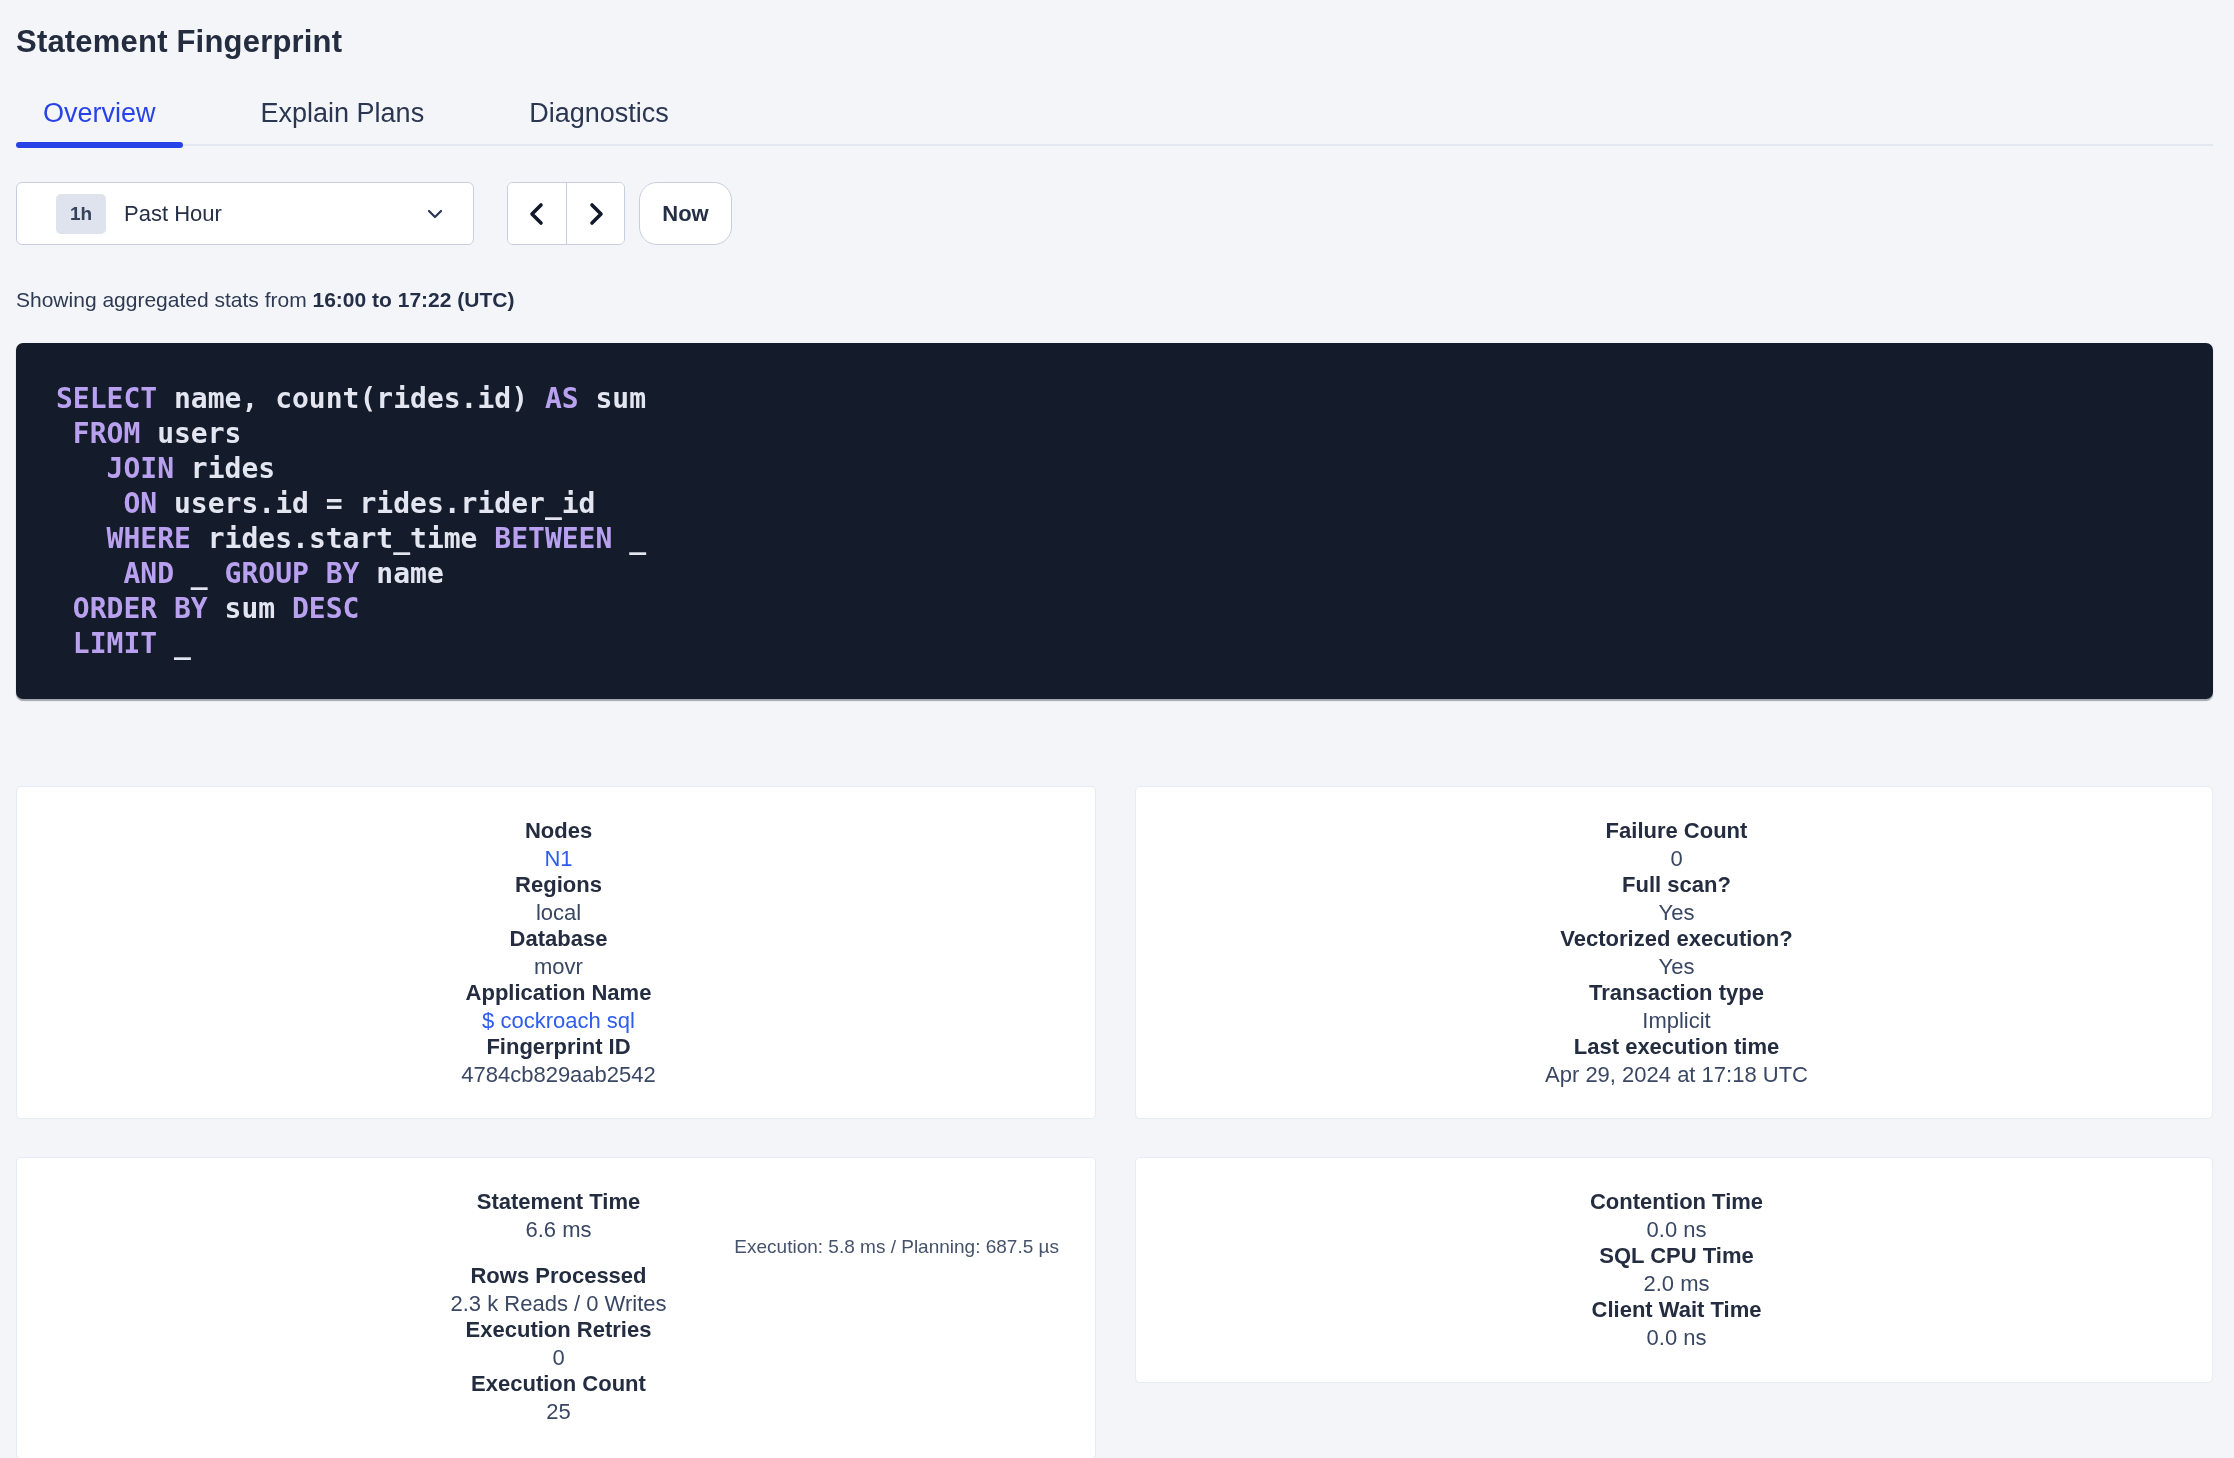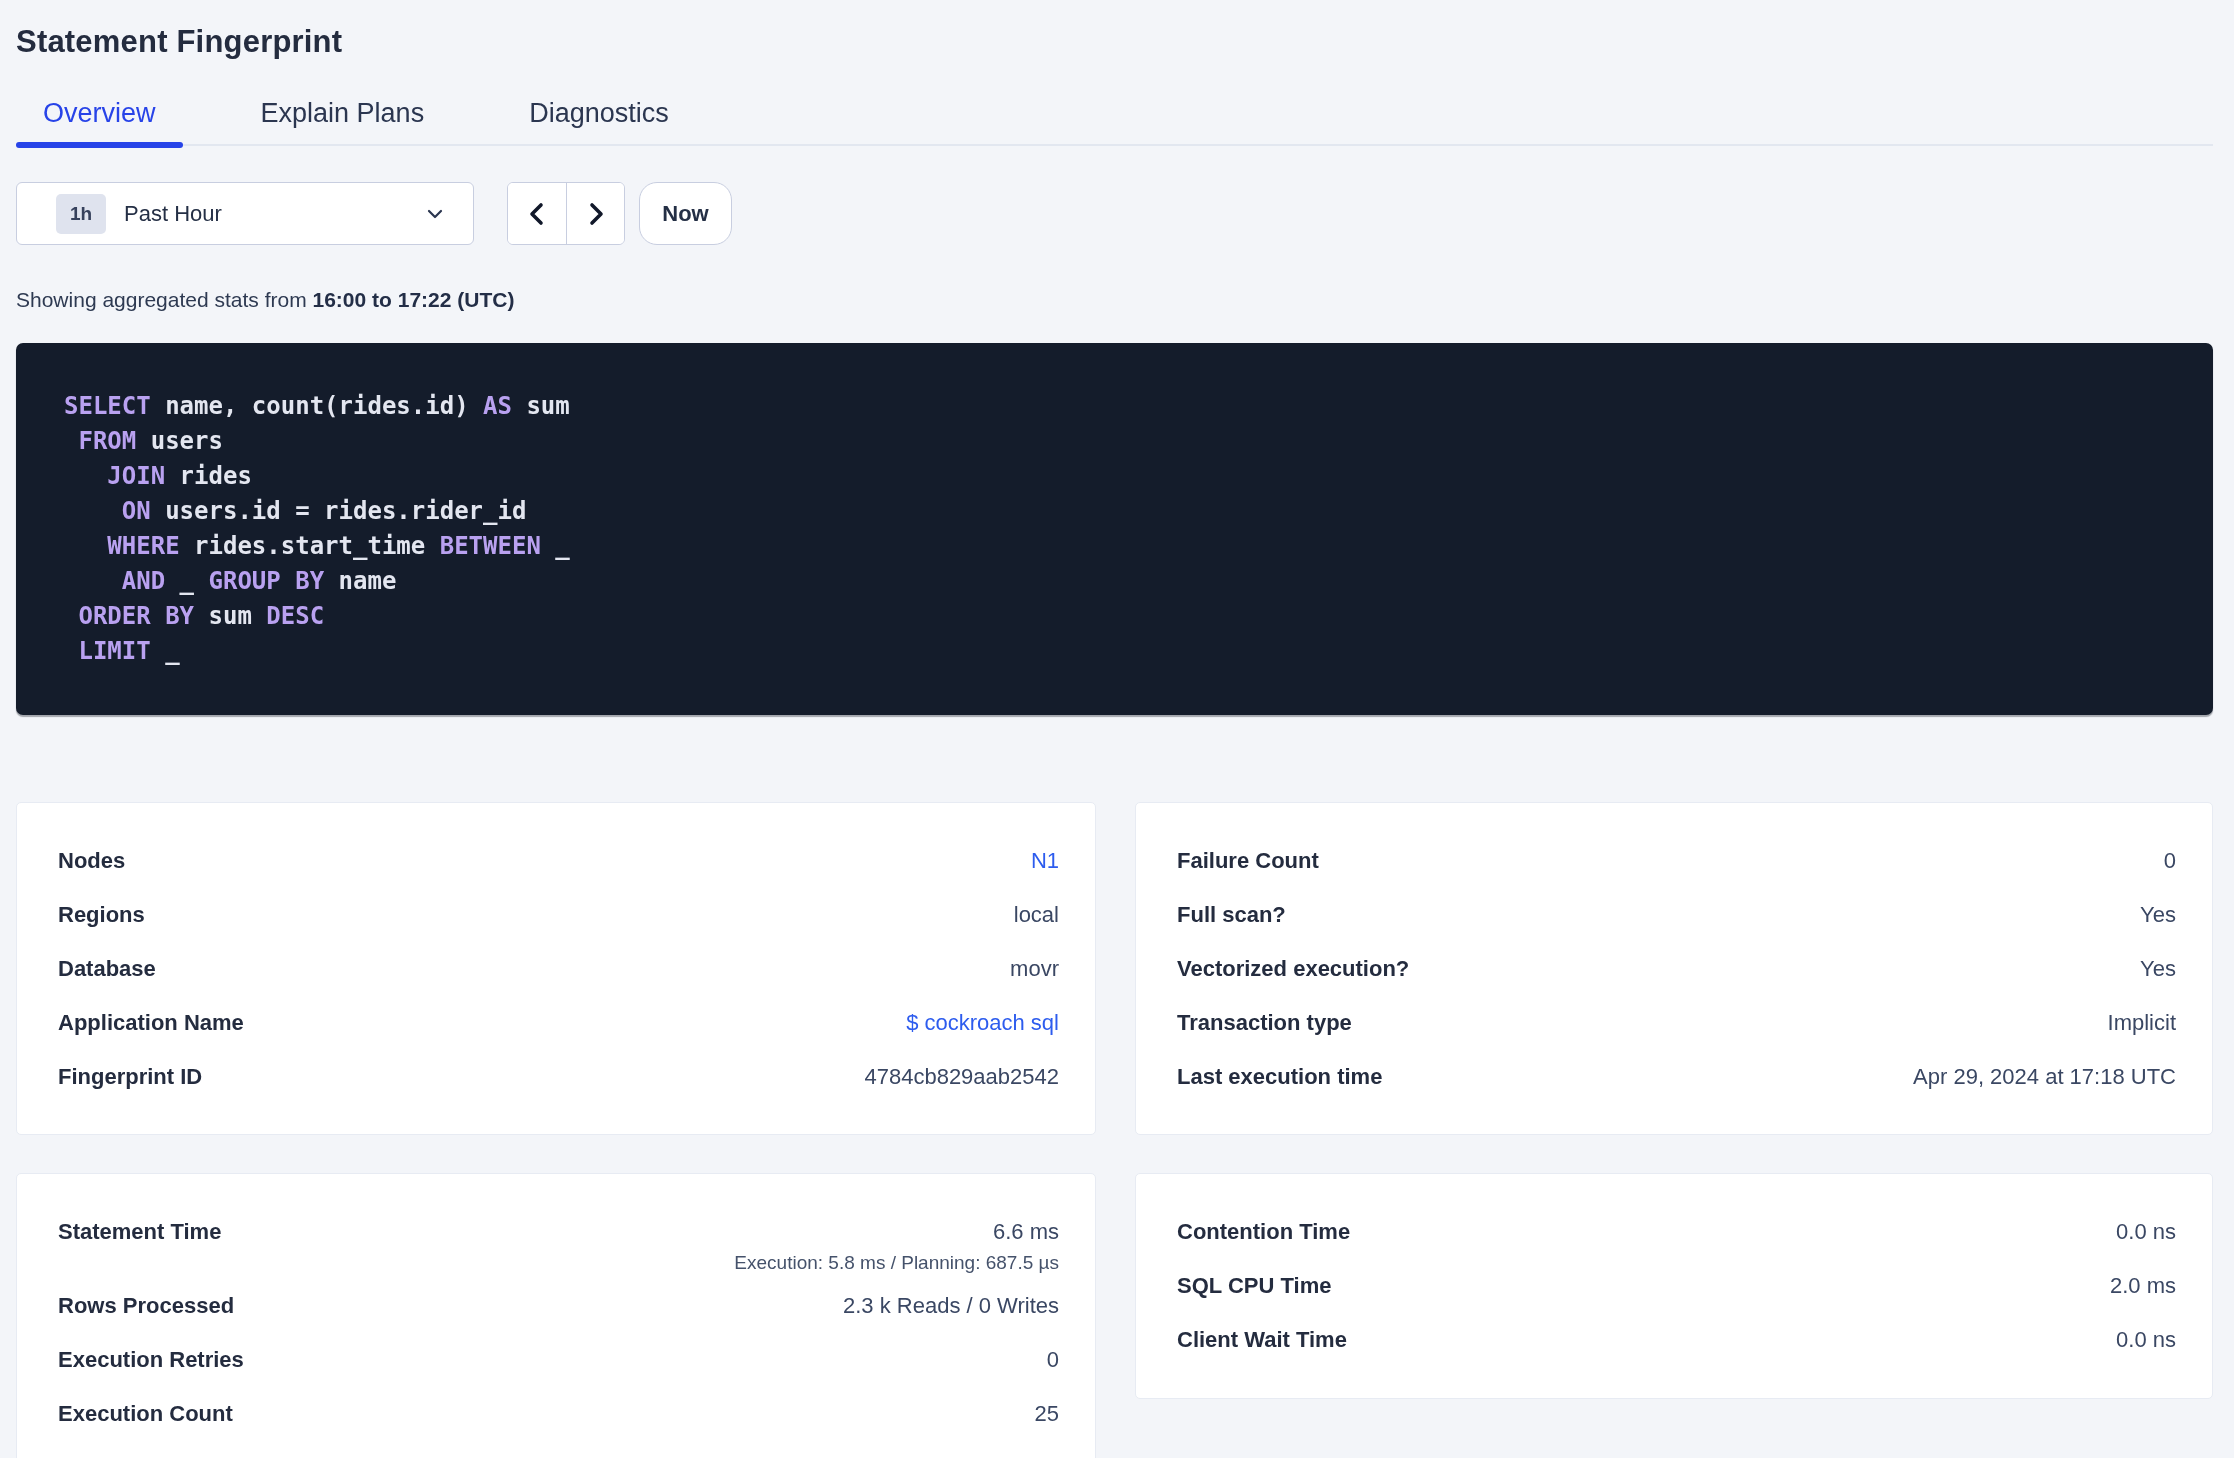--- a/index.html
+++ b/index.html
@@ -133,23 +133,23 @@
   .stats-line .bold { font-weight: 700; color: #232e47; }
   
   .sql-box {
     margin-top: 30px;
     background: #141c2b;
     border-radius: 7px;
     padding: 30px 32px;
     box-shadow: 0 2px 1px rgba(13, 19, 31, 0.35);
   }
   .sql-code {
-    margin: 16px;
+    margin: 8px;
     font-family: "DejaVu Sans Mono", "Liberation Mono", monospace;
-    font-size: 24px;
+    font-size: 28px;
     font-weight: 700;
     line-height: 35px;
     white-space: pre;
   }
   .sql-code .kw { color: #b9a1f0; }
   .sql-code .ident { color: #e3e6f0; }
   
   .cards {
     display: grid;
     grid-template-columns: 1080px 1078px;
@@ -165,20 +165,21 @@
     padding: 31px 36px 0 41px;
   }
   .card.h-top { height: 333px; }
   .card.h-bl  { height: 302px; }
   .card.h-br  { height: 226px; }
   .row {
     display: flex;
     justify-content: space-between;
     align-items: center;
     height: 54px;
+    flex-direction: column;
   }
   .row-label {
     font-size: 22px;
     font-weight: 700;
     color: #242c3f;
   }
   .row-value {
     font-size: 22px;
     color: #3a4763;
     text-align: right;

